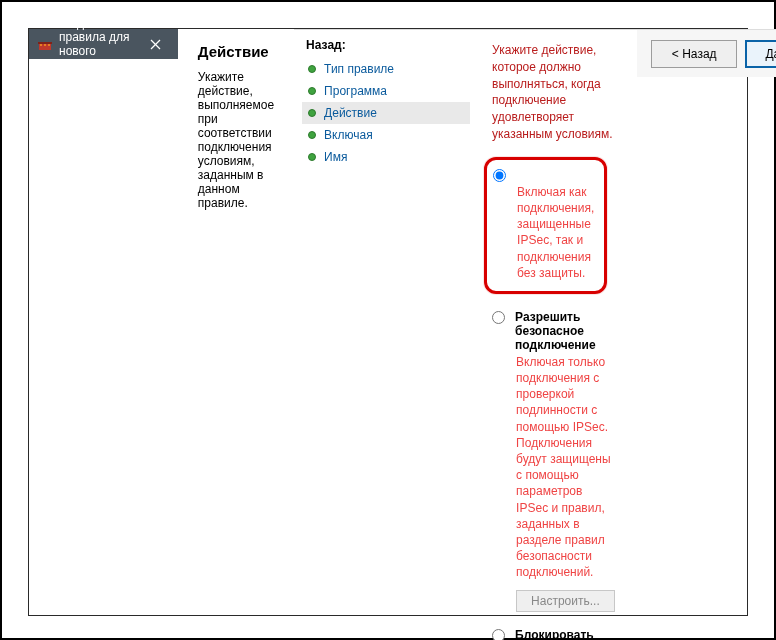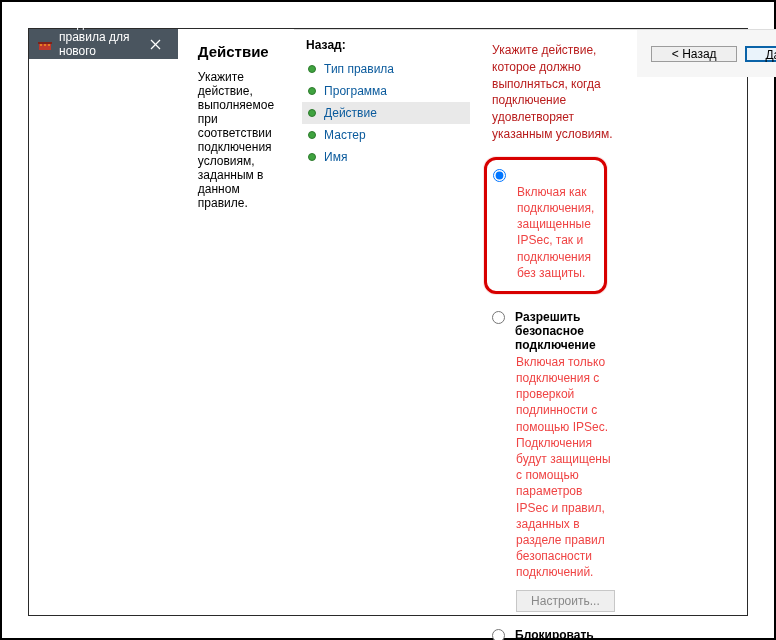--- a/index.html
+++ b/index.html
@@ -23,21 +23,21 @@
   .intro { font-size: 12px; color: #b91c1c; margin-bottom: 14px; line-height: 1.4; }
   .opt-group { margin-top: 4px; }
   .opt { margin-bottom: 16px; position: relative; }
   .opt .row { display: flex; align-items: flex-start; }
   .opt input[type=radio] { margin-top: 1px; margin-right: 10px; }
   .opt .olabel { font-weight: 700; font-size: 12px; color: #000; }
   .opt .odesc { font-size: 12px; color: #ef4444; margin-left: 24px; margin-top: 2px; line-height: 1.35; }
   .highlight { border: 3px solid #d80000; border-radius: 12px; padding: 8px 10px 10px 6px; margin-left: -8px; margin-right: 8px; box-shadow: 0 0 0 1px rgba(216,0,0,0.1); }
   .config-btn { margin-left: 24px; margin-top: 9px; padding: 3px 14px; font-size: 12px; color: #888; background: #efefef; border: 1px solid #c7c7c7; cursor: default; }
   .footer { height: 48px; border-top: 1px solid #ddd; display: flex; align-items: center; justify-content: flex-end; padding: 0 14px; gap: 8px; background: #f6f6f6; }
-  .footer button { min-width: 86px; height: 16px; font-size: 12px; border: 1px solid #9c9c9c; background: #efefef; cursor: pointer; padding: 0 10px; }
+  .footer button { min-width: 86px; height: 28px; font-size: 12px; border: 1px solid #9c9c9c; background: #efefef; cursor: pointer; padding: 0 10px; }
   .footer button.primary { border: 2px solid #0a63a8; background: #eaf3fb; }
 </style>
 </head>
 <body>
 <div class="outer">
 <div class="window">
 
   <div class="titlebar">
     <span class="ticon">
       <svg width="14" height="14" viewBox="0 0 14 14">
@@ -60,33 +60,33 @@
   <div class="header">
     <h1>Действие</h1>
     <p>Укажите действие, выполняемое при соответствии подключения условиям, заданным в данном правиле.</p>
   </div>
 
   <div class="body">
     <div class="sidebar">
       <div class="steps-label">Назад:</div>
       <div class="step">
             <span class="bullet"></span>
-            <span>Тип правила</span>
+            <span>Тип правиле</span>
           </div>
       <div class="step">
             <span class="bullet"></span>
             <span>Программа</span>
           </div>
       <div class="step active">
             <span class="bullet"></span>
             <span>Действие</span>
           </div>
       <div class="step">
             <span class="bullet"></span>
-            <span>Мастер</span>
+            <span>Включая</span>
           </div>
       <div class="step">
             <span class="bullet"></span>
             <span>Имя</span>
           </div>
     </div>
 
     <div class="content">
       <p class="intro">Укажите действие, которое должно выполняться, когда подключение удовлетворяет указанным условиям.</p>
 

